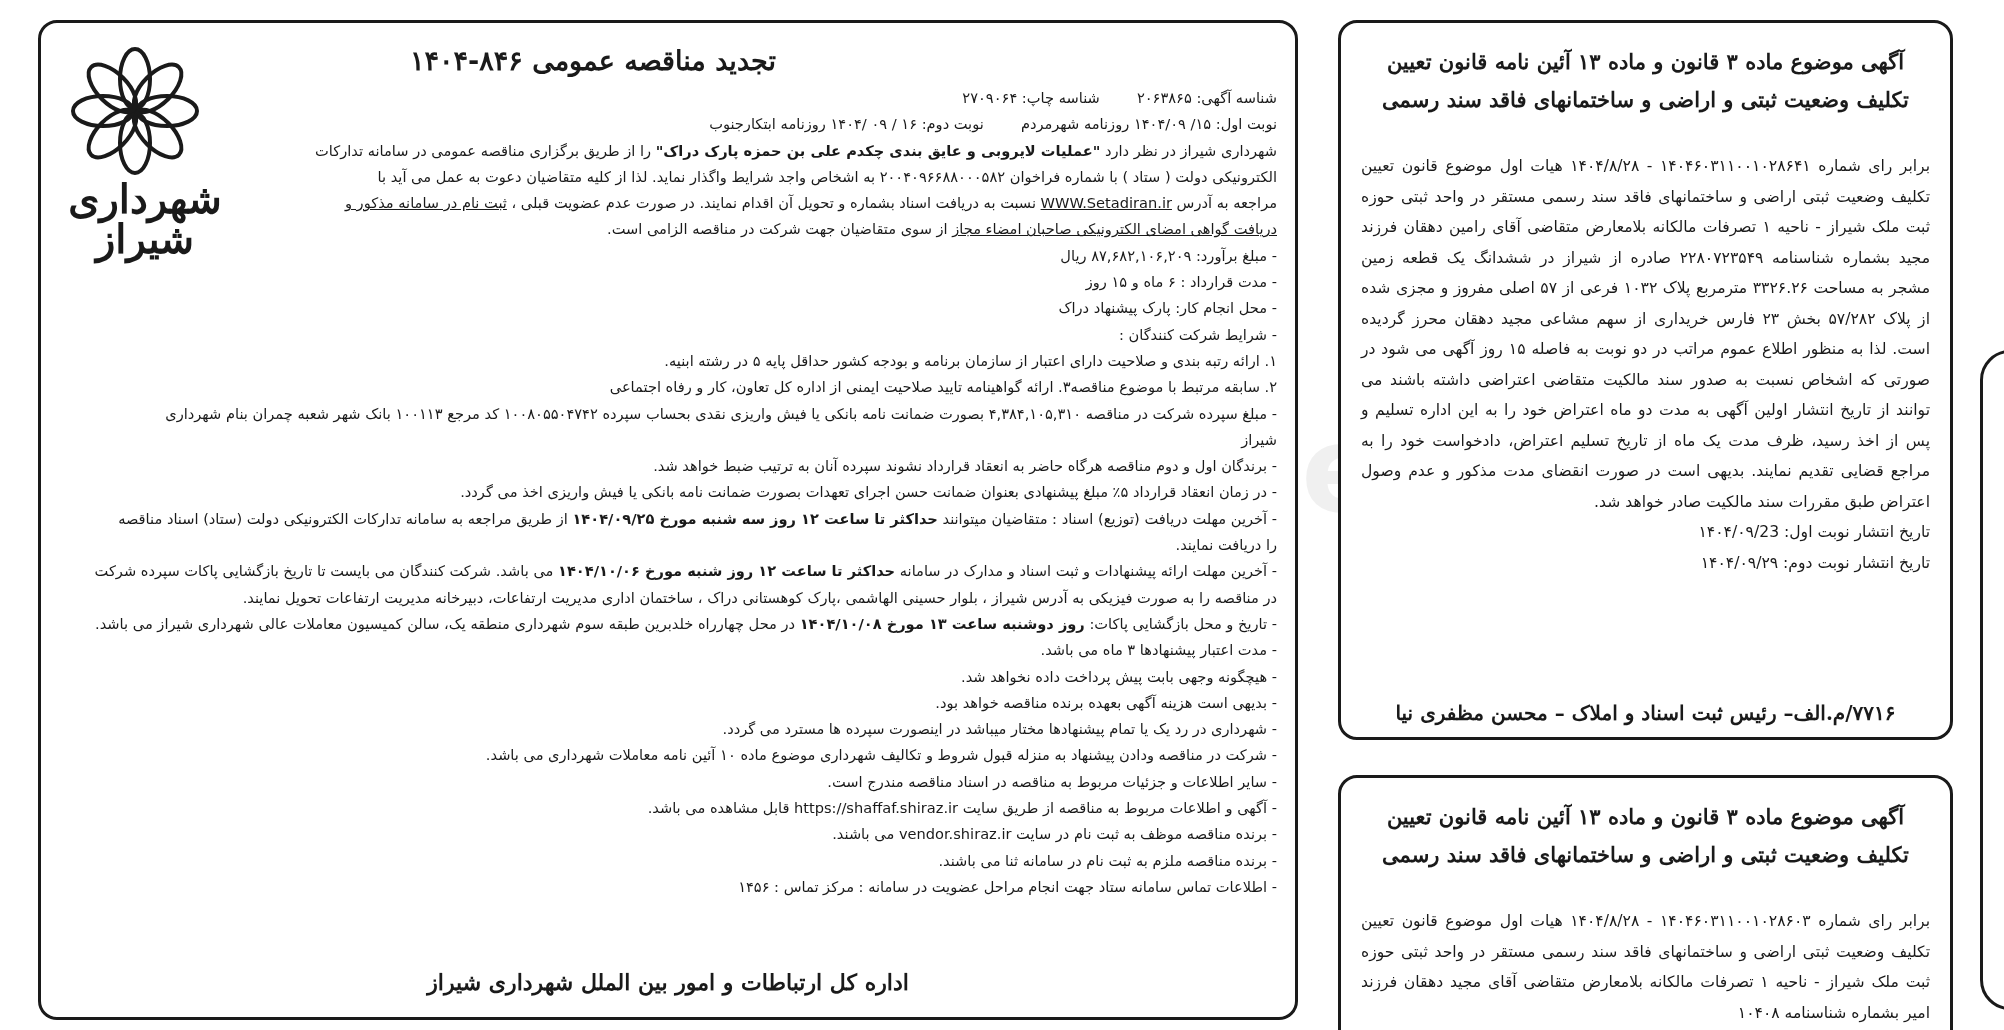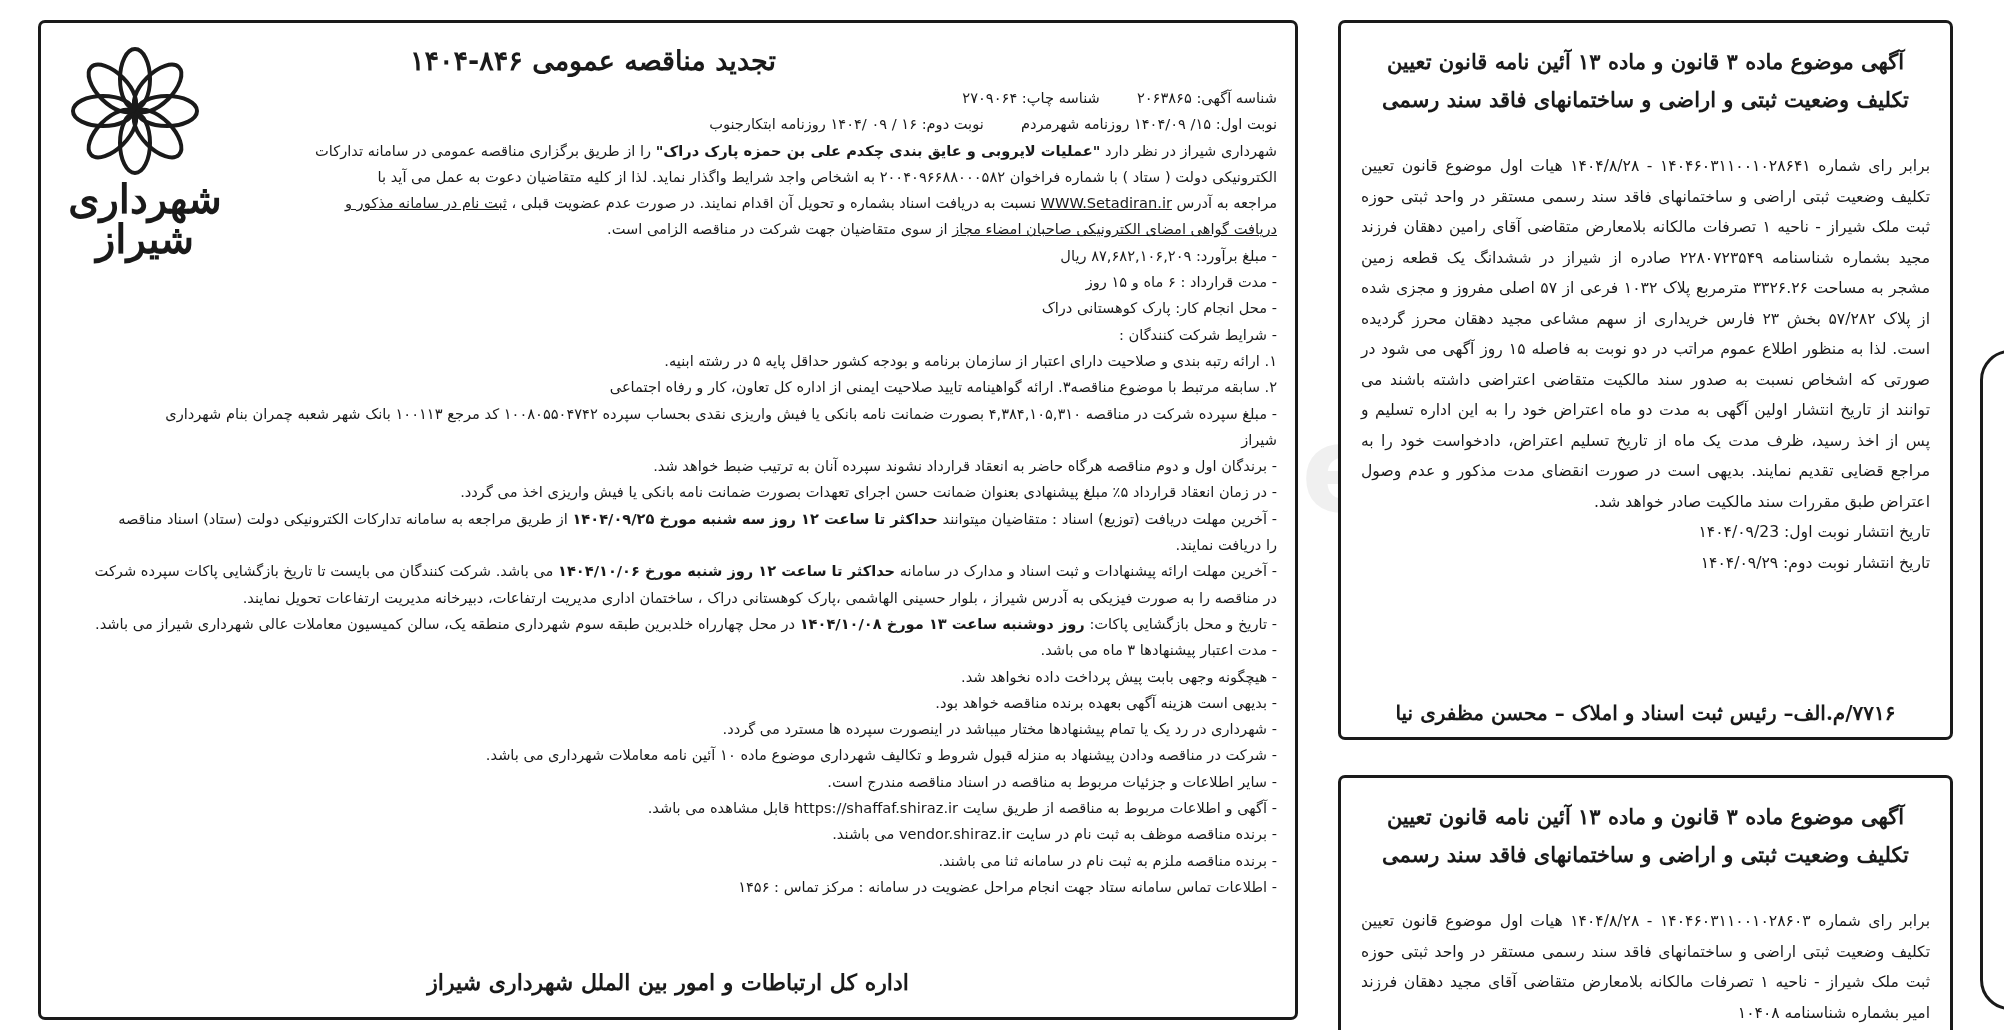--- a/index.html
+++ b/index.html
@@ -1,21 +1,21 @@
 <!DOCTYPE html>
 <html><head>
   <meta charset="utf-8">
   <style>
     html, body { margin: 0; padding: 0; background: #ffffff; }
     body {
       width: 2004px; height: 1030px; position: relative; overflow: hidden;
       font-family: "DejaVu Sans", sans-serif; color: #1a1a1a;
     }
     .box {
-      position: absolute; border: 3px solid #1a1a1a; border-radius: 7px;
+      position: absolute; border: 3px solid #1a1a1a; border-radius: 19px;
       background: #fff; box-sizing: border-box;
     }
     #main-box { left: 38px; top: 20px; width: 1260px; height: 1000px; }
     #side-box-1 { left: 1338px; top: 20px; width: 615px; height: 720px; }
     #side-box-2 { left: 1338px; top: 775px; width: 615px; height: 280px; }
     #edge-box { left: 1980px; top: 350px; width: 60px; height: 660px; border-radius: 30px; }
 
     .rtl { direction: rtl; text-align: right; }
     .title-main {
       position: absolute; left: 200px; right: 350px; top: 22px;
@@ -110,21 +110,21 @@
     </div>
     <div class="row indent-left">الکترونیکی دولت ( ستاد ) با شماره فراخوان ۲۰۰۴۰۹۶۶۸۸۰۰۰۵۸۲ به اشخاص واجد شرایط واگذار نماید. لذا از کلیه متقاضیان دعوت به عمل می آید با</div>
     <div class="row indent-left">
       <span>مراجعه به آدرس </span><span class="u">WWW.Setadiran.ir</span><span> نسبت به دریافت اسناد بشماره و تحویل آن اقدام نمایند. در صورت عدم عضویت قبلی ، </span><span class="u">ثبت نام در سامانه مذکور و</span>
     </div>
     <div class="row indent-left">
       <span class="u">دریافت گواهی امضای الکترونیکی صاحبان امضاء مجاز</span><span> از سوی متقاضیان جهت شرکت در مناقصه الزامی است.</span>
     </div>
     <div class="row">- مبلغ برآورد: ۸۷,۶۸۲,۱۰۶,۲۰۹ ریال</div>
     <div class="row">- مدت قرارداد : ۶ ماه و ۱۵ روز</div>
-    <div class="row">- محل انجام کار: پارک کوهستانی دراک</div>
+    <div class="row">- محل انجام کار: پارک پیشنهاد دراک</div>
     <div class="row">- شرایط شرکت کنندگان :</div>
     <div class="row">۱. ارائه رتبه بندی و صلاحیت دارای اعتبار از سازمان برنامه و بودجه کشور حداقل پایه ۵ در رشته ابنیه.</div>
     <div class="row">۲. سابقه مرتبط با موضوع مناقصه۳. ارائه گواهینامه تایید صلاحیت ایمنی از اداره کل تعاون، کار و رفاه اجتماعی</div>
     <div class="row">- مبلغ سپرده شرکت در مناقصه ۴,۳۸۴,۱۰۵,۳۱۰ بصورت ضمانت نامه بانکی یا فیش واریزی نقدی بحساب سپرده ۱۰۰۸۰۵۵۰۴۷۴۲ کد مرجع ۱۰۰۱۱۳ بانک شهر شعبه چمران بنام شهرداری</div>
     <div class="row">شیراز</div>
     <div class="row">- برندگان اول و دوم مناقصه هرگاه حاضر به انعقاد قرارداد نشوند سپرده آنان به ترتیب ضبط خواهد شد.</div>
     <div class="row">- در زمان انعقاد قرارداد ۵٪ مبلغ پیشنهادی بعنوان ضمانت حسن اجرای تعهدات بصورت ضمانت نامه بانکی یا فیش واریزی اخذ می گردد.</div>
     <div class="row">
       <span>- آخرین مهلت دریافت (توزیع) اسناد : متقاضیان میتوانند </span><span class="b">حداکثر تا ساعت ۱۲ روز سه شنبه مورخ ۱۴۰۴/۰۹/۲۵</span><span> از طریق مراجعه به سامانه تدارکات الکترونیکی دولت (ستاد) اسناد مناقصه</span>
     </div>

